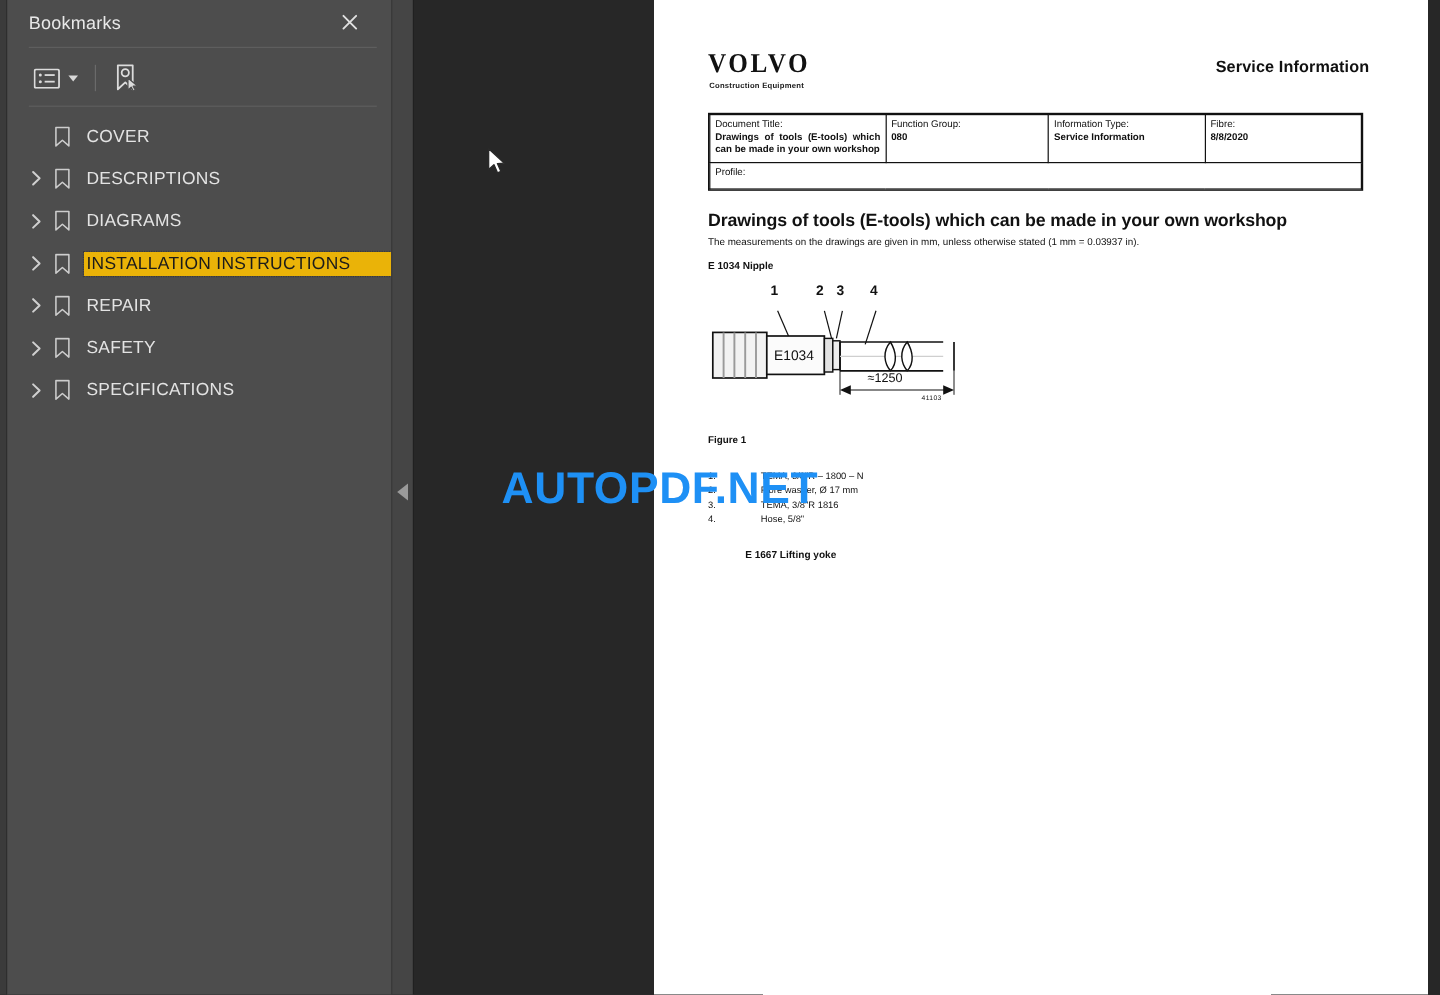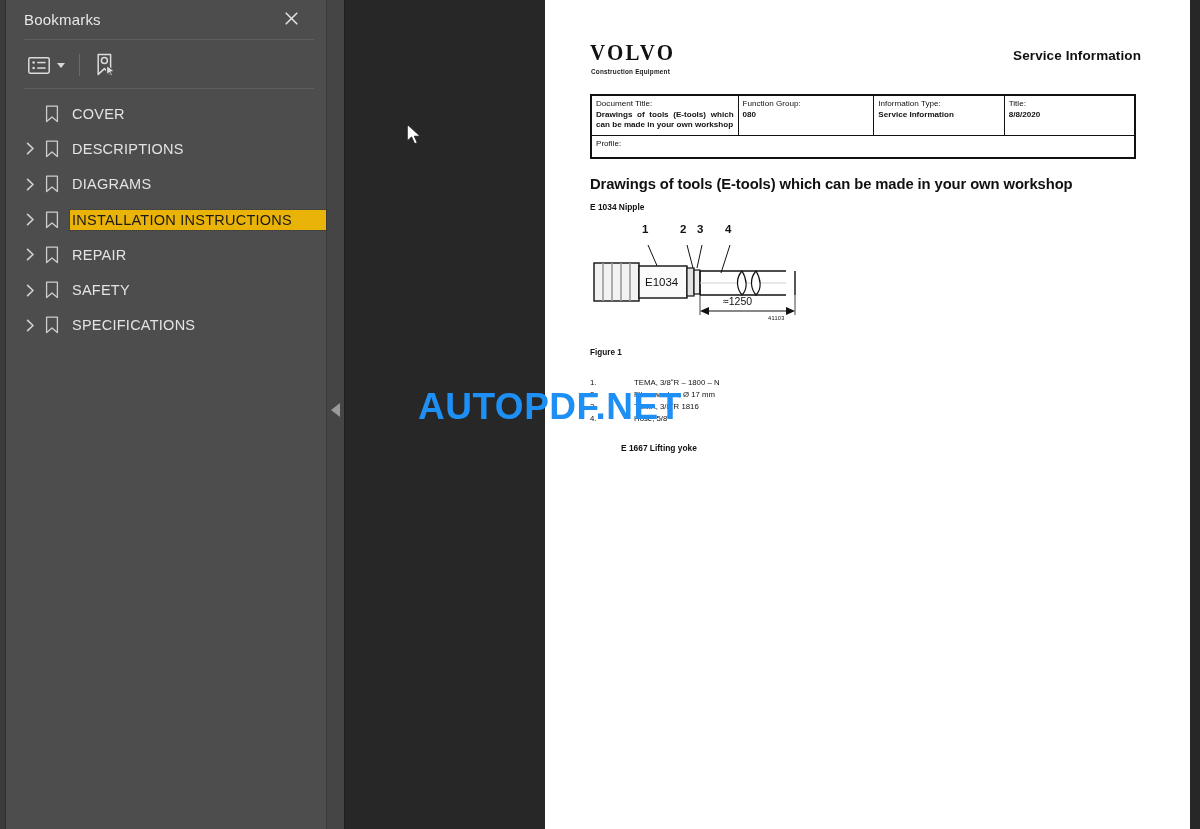--- a/index.html
+++ b/index.html
@@ -487,34 +487,35 @@
               </td>
               <td class="col-2">
                 <span class="cell-label">Function Group:</span>
                 <span class="cell-value">080</span>
               </td>
               <td class="col-3">
                 <span class="cell-label">Information Type:</span>
                 <span class="cell-value">Service Information</span>
               </td>
               <td class="col-4">
-                <span class="cell-label">Title:</span>
+                <span class="cell-label">Fibre:</span>
                 <span class="cell-value">8/8/2020</span>
               </td>
             </tr>
             <tr>
               <td colspan="4" class="profile-cell">
                 <span class="cell-label">Profile:</span>
               </td>
             </tr>
           </tbody>
             </table>
         </div>
 
         <div class="doc-h1">Drawings of tools (E-tools) which can be made in your own workshop</div>
+        <div class="doc-note">The measurements on the drawings are given in mm, unless otherwise stated (1 mm = 0.03937 in).</div>
         <div class="doc-h2">E 1034 Nipple</div>
 
         <div class="figure-wrap">
           <svg width="260" height="105" viewBox="0 0 260 105">
 
             <path d="M58,22 L68,45" stroke="#111" stroke-width="1" fill="none"></path>
             <path d="M97,22 L103,45" stroke="#111" stroke-width="1" fill="none"></path>
             <path d="M112,22 L107,45" stroke="#111" stroke-width="1" fill="none"></path>
             <path d="M140,22 L131,50" stroke="#111" stroke-width="1" fill="none"></path>
 

